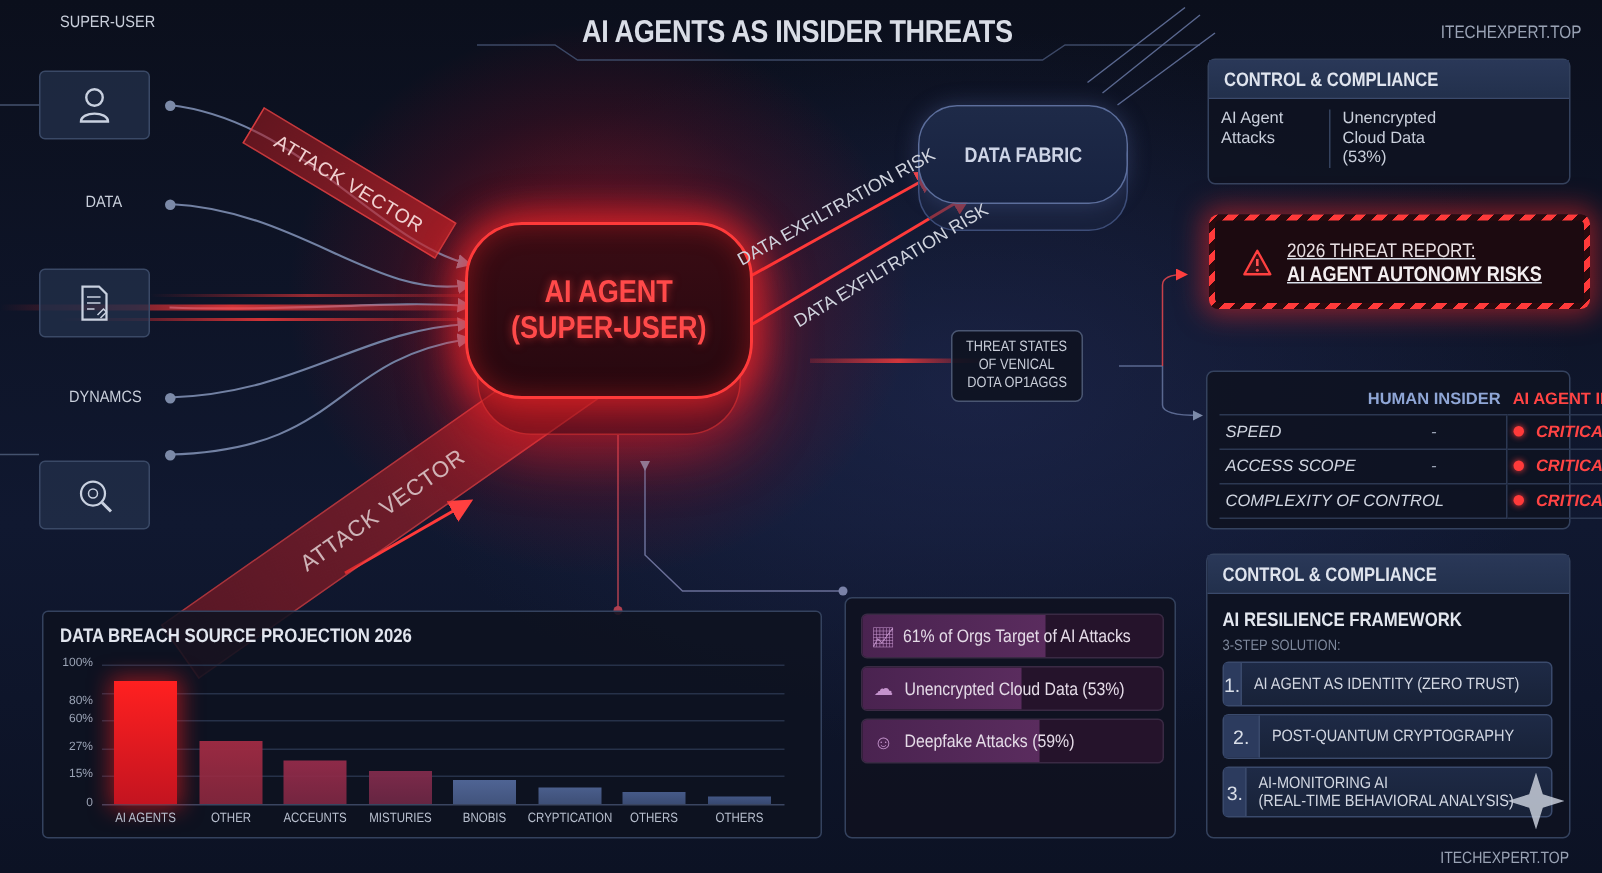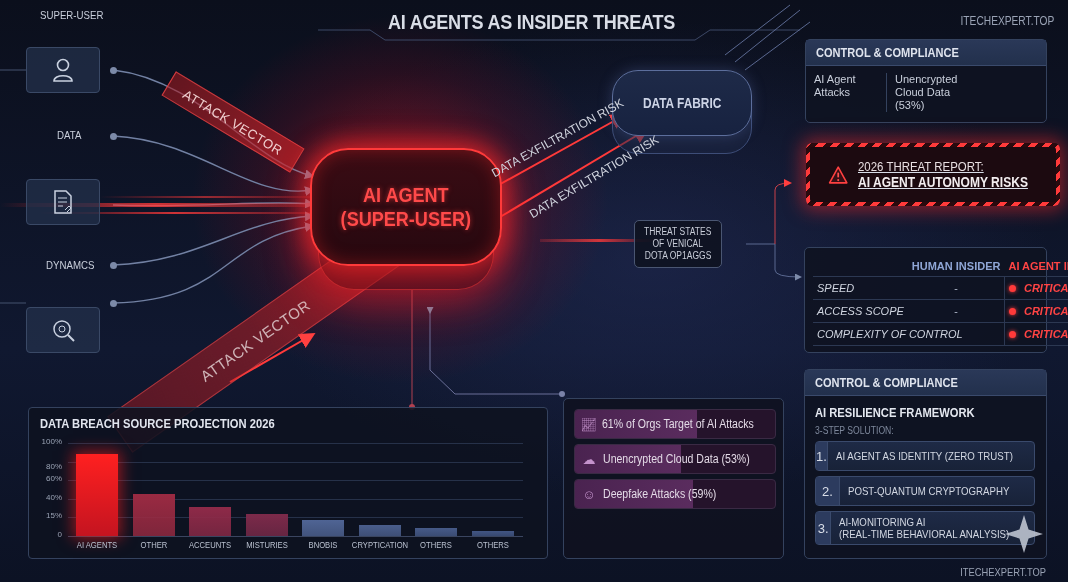--- a/index.html
+++ b/index.html
@@ -295,21 +295,21 @@
 </div>
 <div class="abs sparkle"></div>
 <div class="abs wm" style="right:22px;top:566px;font-size:11px;">ITECHEXPERT.TOP</div>
 
 <div id="chart-panel" class="abs"></div>
 <div id="chart-title" class="abs">DATA BREACH SOURCE PROJECTION 2026</div>
 <div class="abs" style="left:36px;top:437px;">
   <div class="ytick" style="position:absolute;top:0;">100%</div>
   <div class="ytick" style="position:absolute;top:25px;">80%</div>
   <div class="ytick" style="position:absolute;top:37.2px;">60%</div>
-  <div class="ytick" style="position:absolute;top:55.8px;">40%</div>
+  <div class="ytick" style="position:absolute;top:55.8px;">27%</div>
   <div class="ytick" style="position:absolute;top:74.4px;">15%</div>
   <div class="ytick" style="position:absolute;top:93px;">0</div>
 </div>
 <div class="abs" style="left:68px;top:443px;width:455px;height:93px;">
   <div class="gridline abs" style="left:0;right:0;top:0;"></div>
   <div class="gridline abs" style="left:0;right:0;top:18.6px;"></div>
   <div class="gridline abs" style="left:0;right:0;top:37.2px;"></div>
   <div class="gridline abs" style="left:0;right:0;top:55.8px;"></div>
   <div class="gridline abs" style="left:0;right:0;top:74.4px;"></div>
   <div class="abs" style="left:0;right:0;top:93px;height:1px;background:#3a4560;"></div>

